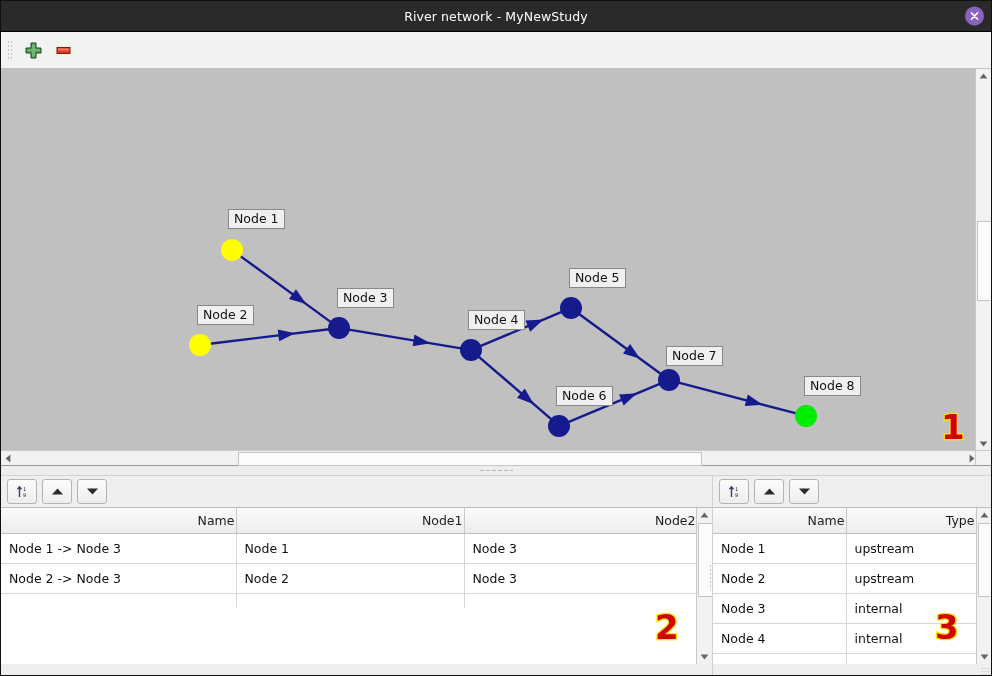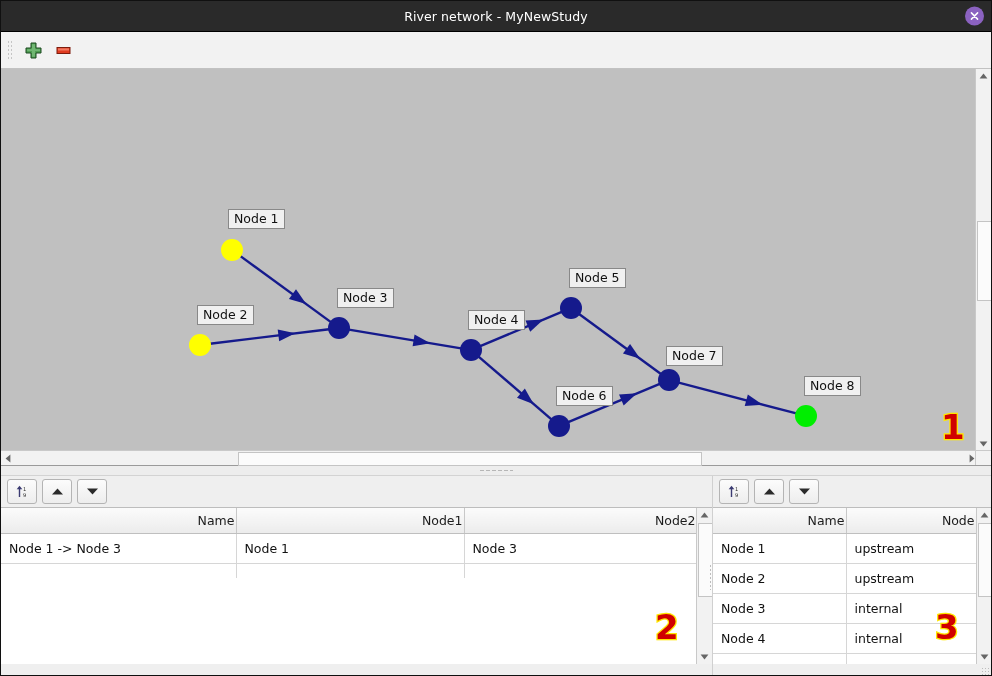--- a/index.html
+++ b/index.html
@@ -445,20 +445,25 @@
                   <th>Node1</th>
                   <th>Node2</th>
                 </tr>
               </thead>
             <tbody id="links-body">
                 <tr>
                   <td>Node 1 -&gt; Node 3</td>
                   <td>Node 1</td>
                   <td>Node 3</td>
                 </tr>
+                <tr>
+                  <td>Node 2 -&gt; Node 3</td>
+                  <td>Node 2</td>
+                  <td>Node 3</td>
+                </tr>
                 <tr class="filler">
                   <td></td>
                   <td></td>
                   <td></td>
                 </tr>
               </tbody>
           </table>
         </div>
         <div class="tbl-vscroll">
           <div class="sb-arrow" style="left:0;top:0;width:15px;height:14px;">
@@ -503,21 +508,21 @@
       <div class="table-outer">
         <div class="table-scrollregion">
           <table class="grid" id="nodes-table">
             <colgroup>
                 <col style="width:133px">
                 <col style="width:130px">
               </colgroup>
             <thead>
                 <tr id="nodes-head">
                   <th>Name</th>
-                  <th>Node</th>
+                  <th>Type</th>
                 </tr>
               </thead>
             <tbody id="nodes-body">
                 <tr>
                   <td>Node 1</td>
                   <td>upstream</td>
                 </tr>
                 <tr>
                   <td>Node 2</td>
                   <td>upstream</td>

